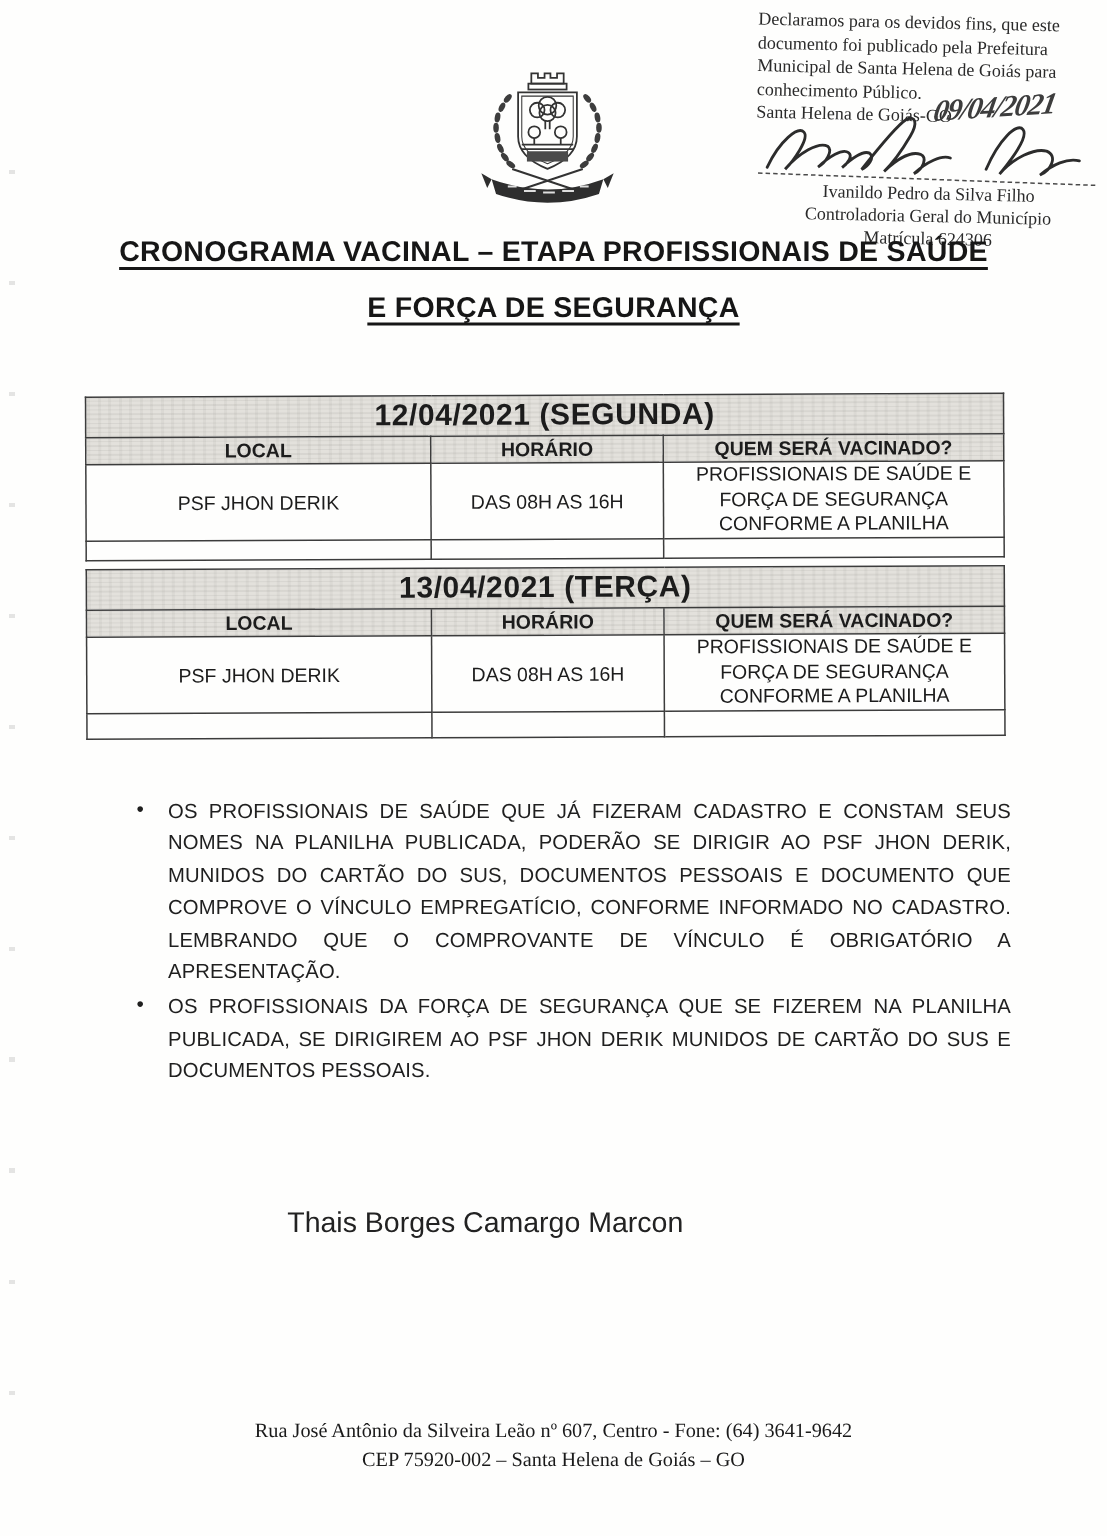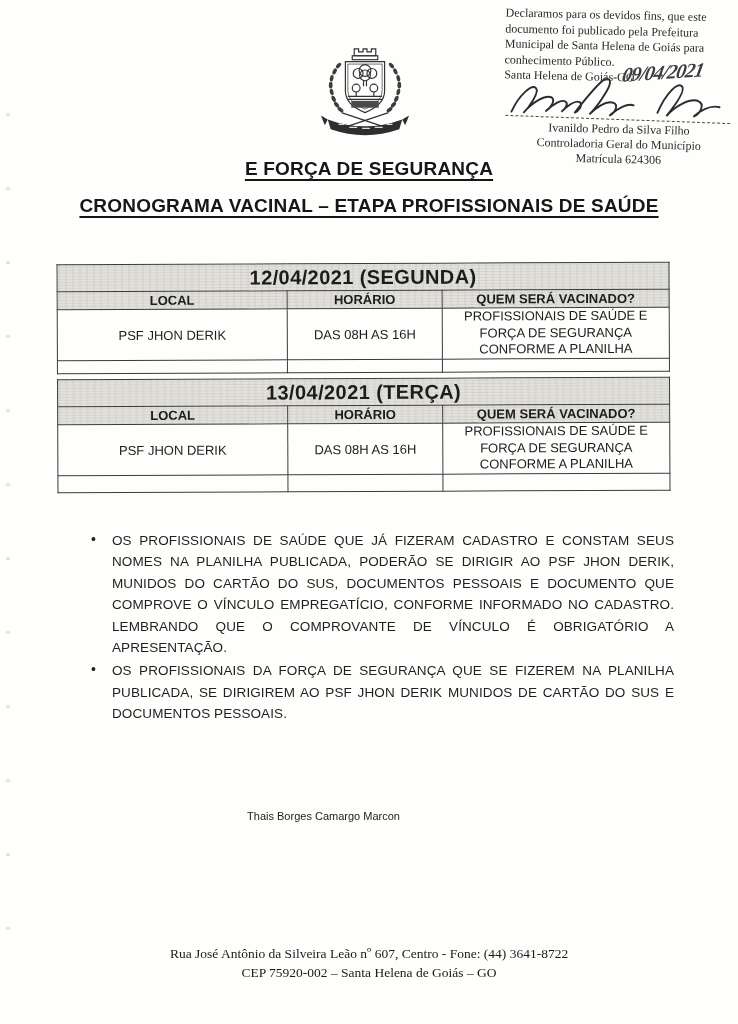--- a/index.html
+++ b/index.html
@@ -55,21 +55,21 @@
 
   
   .bullets { position:absolute; top:530px; left:88px; width:586px; margin:0; padding:0; list-style:none; }
   .bullets li { position:relative; padding-left:24px; text-align:justify;
     font-size:13.5px; line-height:21.4px; letter-spacing:0.1px; color:#1f1f1f; }
   .bullets li + li { margin-top:2px; }
   .bullets .dot { position:absolute; left:3px; top:-1px; font-size:14px; }
 
   
   .signoff { position:absolute; top:806px; left:0; width:647px; text-align:center;
-    font-size:11px; line-height:20px; color:#222; }
+    font-size:19px; line-height:20px; color:#222; }
 
   
   .footer { position:absolute; top:944px; left:0; width:738px; text-align:center;
     font-family:"Liberation Serif", serif; font-size:13.5px; line-height:19px; color:#1a1a1a; }
 </style>
 </head>
 <body>
 
 <div class="page">
 
@@ -139,22 +139,22 @@
       </svg>
     </div>
     <div class="stamp-signer">
       <div>Ivanildo Pedro da Silva Filho</div>
       <div>Controladoria Geral do Município</div>
       <div>Matrícula 624306</div>
     </div>
   </div>
 
   <div class="title">
+    <div class="title-line">CRONOGRAMA VACINAL – ETAPA PROFISSIONAIS DE SAÚDE</div>
     <div class="title-line">E FORÇA DE SEGURANÇA</div>
-    <div class="title-line">CRONOGRAMA VACINAL – ETAPA PROFISSIONAIS DE SAÚDE</div>
   </div>
 
   <div class="tables">
 
     <table class="sched">
       <colgroup>
           <col style="width:230px">
           <col style="width:155px">
           <col style="width:227px">
         </colgroup>
@@ -227,17 +227,17 @@
       <span class="dot">•</span>
       <span>OS PROFISSIONAIS DA FORÇA DE SEGURANÇA QUE SE FIZEREM NA PLANILHA PUBLICADA, SE DIRIGIREM AO PSF JHON DERIK MUNIDOS DE CARTÃO DO SUS E DOCUMENTOS PESSOAIS.</span>
     </li>
   </ul>
 
   <div class="signoff">
     <div>Thais Borges Camargo Marcon</div>
   </div>
 
   <div class="footer">
-    <div>Rua José Antônio da Silveira Leão nº 607, Centro - Fone: (44) 3641-8722</div>
+    <div>Rua José Antônio da Silveira Leão nº 607, Centro - Fone: (64) 3641-9642</div>
     <div>CEP 75920-002 – Santa Helena de Goiás – GO</div>
   </div>
 
 </div>
 
 </body></html>

